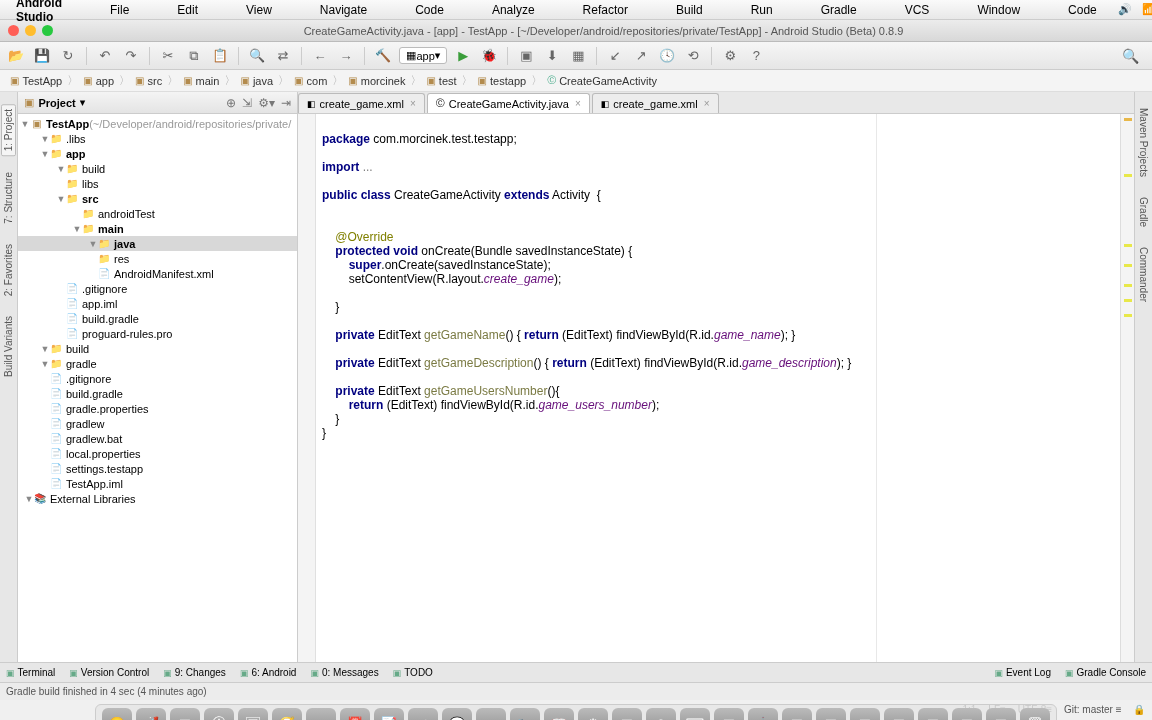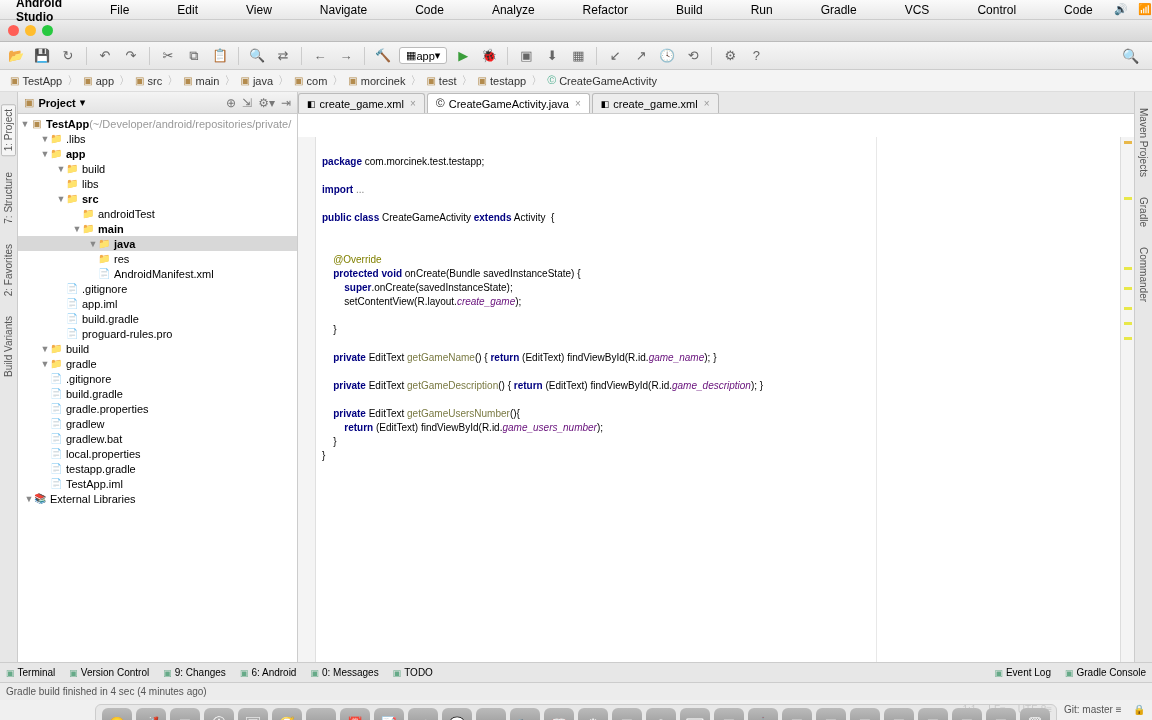--- a/index.html
+++ b/index.html
@@ -53,21 +53,21 @@
 .tree-icon { width: 14px; text-align: center; margin-right: 2px; font-size: 10px; }
 .folder { color: #b38b4d; } .file-i { color: #6a9; }
 .tree-row.sel { background: #d8d8d8; }
 
 .editor-area { flex: 1; display: flex; flex-direction: column; background: #fff; }
 .tabs { height: 22px; background: #e8e8e8; border-bottom: 1px solid #ccc; display: flex; align-items: flex-end; }
 .tab { height: 20px; display: flex; align-items: center; padding: 0 8px; border: 1px solid #bbb; border-bottom: none; background: #ededed; font-size: 11px; margin-right: 2px; border-radius: 3px 3px 0 0; }
 .tab.active { background: #fff; }
 .tab .tab-icon { margin-right: 4px; font-size: 9px; }
 .tab .close { margin-left: 6px; color: #999; font-size: 10px; }
-.editor { flex: 1; display: flex; font-family: Menlo, Monaco, monospace; font-size: 10px; line-height: 14px; margin-top: 23px; }
+.editor { flex: 1; display: flex; font-family: Menlo, Monaco, monospace; font-size: 12px; line-height: 14px; }
 .gutter { width: 18px; background: #f4f4f4; border-right: 1px solid #e0e0e0; }
 .code { flex: 1; padding: 4px 6px; white-space: pre; position: relative; }
 .kw { color: #000080; font-weight: bold; }
 .ann { color: #808000; }
 .str-id { color: #660e7a; font-style: italic; }
 .mname { color: #7a7a43; }
 .right-margin { position: absolute; top: 0; bottom: 0; left: 560px; width: 1px; background: #e8e8e8; }
 .right-stripe { width: 14px; background: #f4f4f4; border-left: 1px solid #ddd; position: relative; }
 .stripe-mark { position: absolute; right: 2px; width: 8px; height: 3px; }
 .right-gutter { width: 18px; background: #e7e7e7; border-left: 1px solid #ccc; display: flex; flex-direction: column; align-items: center; padding-top: 6px; }
@@ -99,39 +99,40 @@
   <span class="menu-item">Edit</span>
   <span class="menu-item">View</span>
   <span class="menu-item">Navigate</span>
   <span class="menu-item">Code</span>
   <span class="menu-item">Analyze</span>
   <span class="menu-item">Refactor</span>
   <span class="menu-item">Build</span>
   <span class="menu-item">Run</span>
   <span class="menu-item">Gradle</span>
   <span class="menu-item">VCS</span>
-  <span class="menu-item">Control</span>
+  <span class="menu-item">Window</span>
   <span class="menu-item">Code</span>
   <span class="spacer"></span>
   <span class="status-item">🔊</span>
   <span class="status-item">📶</span>
   <span class="status-item">21%</span>
   <span class="status-item">🔋</span>
   <span class="status-item">wt. 00:01</span>
   <span class="status-item">Tomasz Morcinek</span>
   <span class="status-item">🔍</span>
   <span class="status-item">≡</span>
 </div>
 
 <div class="titlebar">
   <div class="traffic-lights">
     <span class="dot red"></span>
     <span class="dot yellow"></span>
     <span class="dot green"></span>
   </div>
+  <span class="title">CreateGameActivity.java - [app] - TestApp - [~/Developer/android/repositories/private/TestApp] - Android Studio (Beta) 0.8.9</span>
 </div>
 
 <div class="toolbar">
   <span class="tool-btn">📂</span>
   <span class="tool-btn">💾</span>
   <span class="tool-btn">↻</span>
   <span class="tool-sep"></span>
   <span class="tool-btn">↶</span>
   <span class="tool-btn">↷</span>
   <span class="tool-sep"></span>
@@ -349,21 +350,21 @@
           <span>gradlew.bat</span>
         </div>
         <div class="tree-row" style="padding-left: 22px;">
           <span class="tree-arrow"></span>
           <span class="tree-icon file-i">📄</span>
           <span>local.properties</span>
         </div>
         <div class="tree-row" style="padding-left: 22px;">
           <span class="tree-arrow"></span>
           <span class="tree-icon file-i">📄</span>
-          <span>testapp.gradle</span>
+          <span>settings.testapp</span>
         </div>
         <div class="tree-row" style="padding-left: 22px;">
           <span class="tree-arrow"></span>
           <span class="tree-icon file-i">📄</span>
           <span>TestApp.iml</span>
         </div>
         <div class="tree-row" style="padding-left: 6px;">
           <span class="tree-arrow">▼</span>
           <span class="tree-icon file-i">📚</span>
           <span>External Libraries</span>

